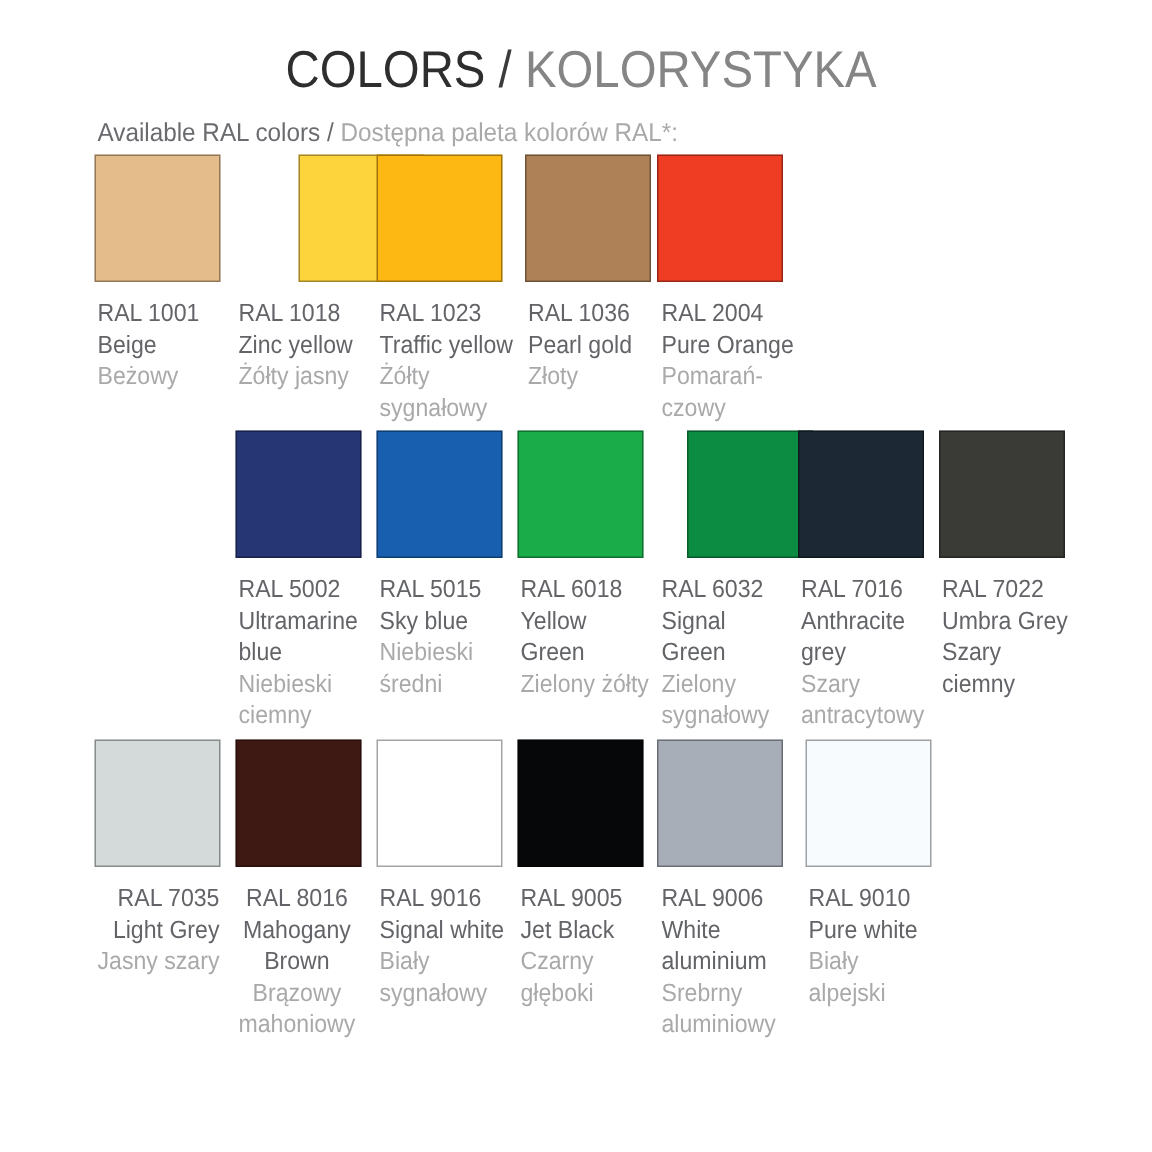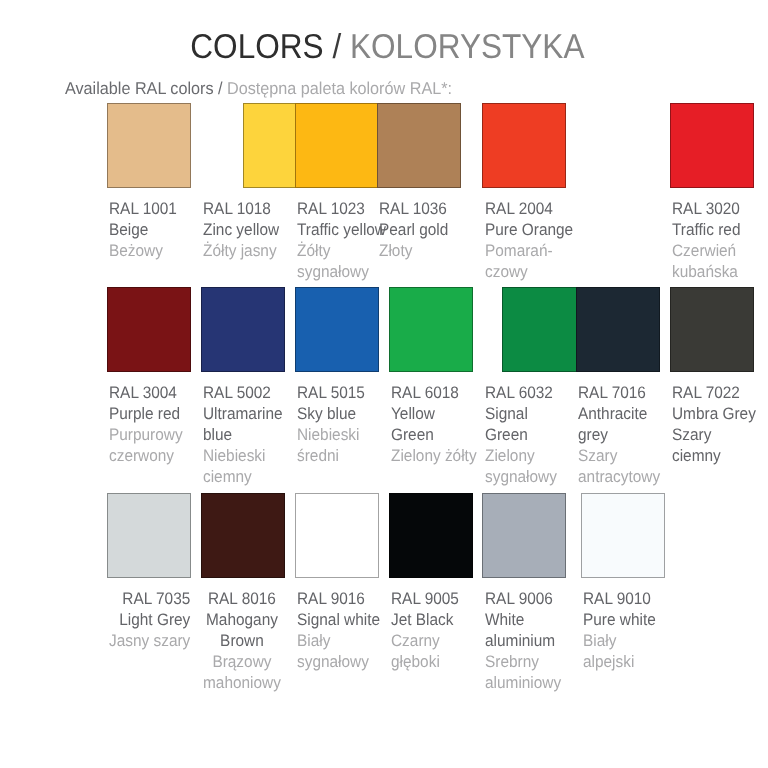--- a/index.html
+++ b/index.html
@@ -33,21 +33,21 @@
     white-space:nowrap;
     line-height:1;
     transform:scaleX(0.942);
     transform-origin:left top;
   }
   .subtitle .en{color:#6a6b6f;}
   .subtitle .pl{color:#a9a9ab;}
 
   .grid{position:absolute;left:63.2px;top:103px;width:649px;}
   .row{position:relative;}
-  .cell{position:absolute;top:0;width:84px;margin-left:44px;}
+  .cell{position:absolute;top:0;width:84px;}
   .swatch{
     width:84px;height:85px;
     box-sizing:border-box;
     border:1px solid rgba(0,0,0,0.36);
   }
   .labels{position:absolute;left:2.3px;top:95px;font-size:16.6px;line-height:21.1px;white-space:nowrap;transform:scaleX(0.928);transform-origin:left top;}
   .lab{color:#636468;}
   .lab.pl{color:#a9a9ab;}
   .lab.pl.dark{color:#636468;}
 
@@ -95,57 +95,39 @@
         </div>
         <div class="cell" style="left: 187.6px;">
           <div class="swatch" style="background: rgb(253, 184, 19);"></div>
           <div class="labels">
             <div class="lab code">RAL 1023</div>
             <div class="lab en">Traffic yellow</div>
             <div class="lab pl">Żółty</div>
             <div class="lab pl">sygnałowy</div>
           </div>
         </div>
-        <div class="cell" style="left: 270px;">
+        <div class="cell" style="left: 287px;">
           <div class="swatch" style="background: rgb(174, 129, 87);"></div>
           <div class="labels">
             <div class="lab code">RAL 1036</div>
             <div class="lab en">Pearl gold</div>
             <div class="lab pl">Złoty</div>
           </div>
         </div>
         <div class="cell" style="left: 375.2px;">
           <div class="swatch" style="background: rgb(238, 61, 35);"></div>
           <div class="labels">
             <div class="lab code">RAL 2004</div>
             <div class="lab en">Pure Orange</div>
             <div class="lab pl">Pomarań-</div>
             <div class="lab pl">czowy</div>
           </div>
         </div>
-        <div class="cell" style="left: 562.8px;">
-          <div class="swatch" style="background: rgb(230, 30, 38);"></div>
-          <div class="labels">
-            <div class="lab code">RAL 3020</div>
-            <div class="lab en">Traffic red</div>
-            <div class="lab pl">Czerwień</div>
-            <div class="lab pl">kubańska</div>
-          </div>
-        </div>
       </div>
       <div class="row" style="position: absolute; left: 0px; top: 184px; width: 649px; height: 200px;">
-        <div class="cell" style="left: 0px;">
-          <div class="swatch" style="background: rgb(122, 19, 21);"></div>
-          <div class="labels">
-            <div class="lab code">RAL 3004</div>
-            <div class="lab en">Purple red</div>
-            <div class="lab pl">Purpurowy</div>
-            <div class="lab pl">czerwony</div>
-          </div>
-        </div>
         <div class="cell" style="left: 93.8px;">
           <div class="swatch" style="background: rgb(38, 53, 116);"></div>
           <div class="labels">
             <div class="lab code">RAL 5002</div>
             <div class="lab en">Ultramarine</div>
             <div class="lab en">blue</div>
             <div class="lab pl">Niebieski</div>
             <div class="lab pl">ciemny</div>
           </div>
         </div>

